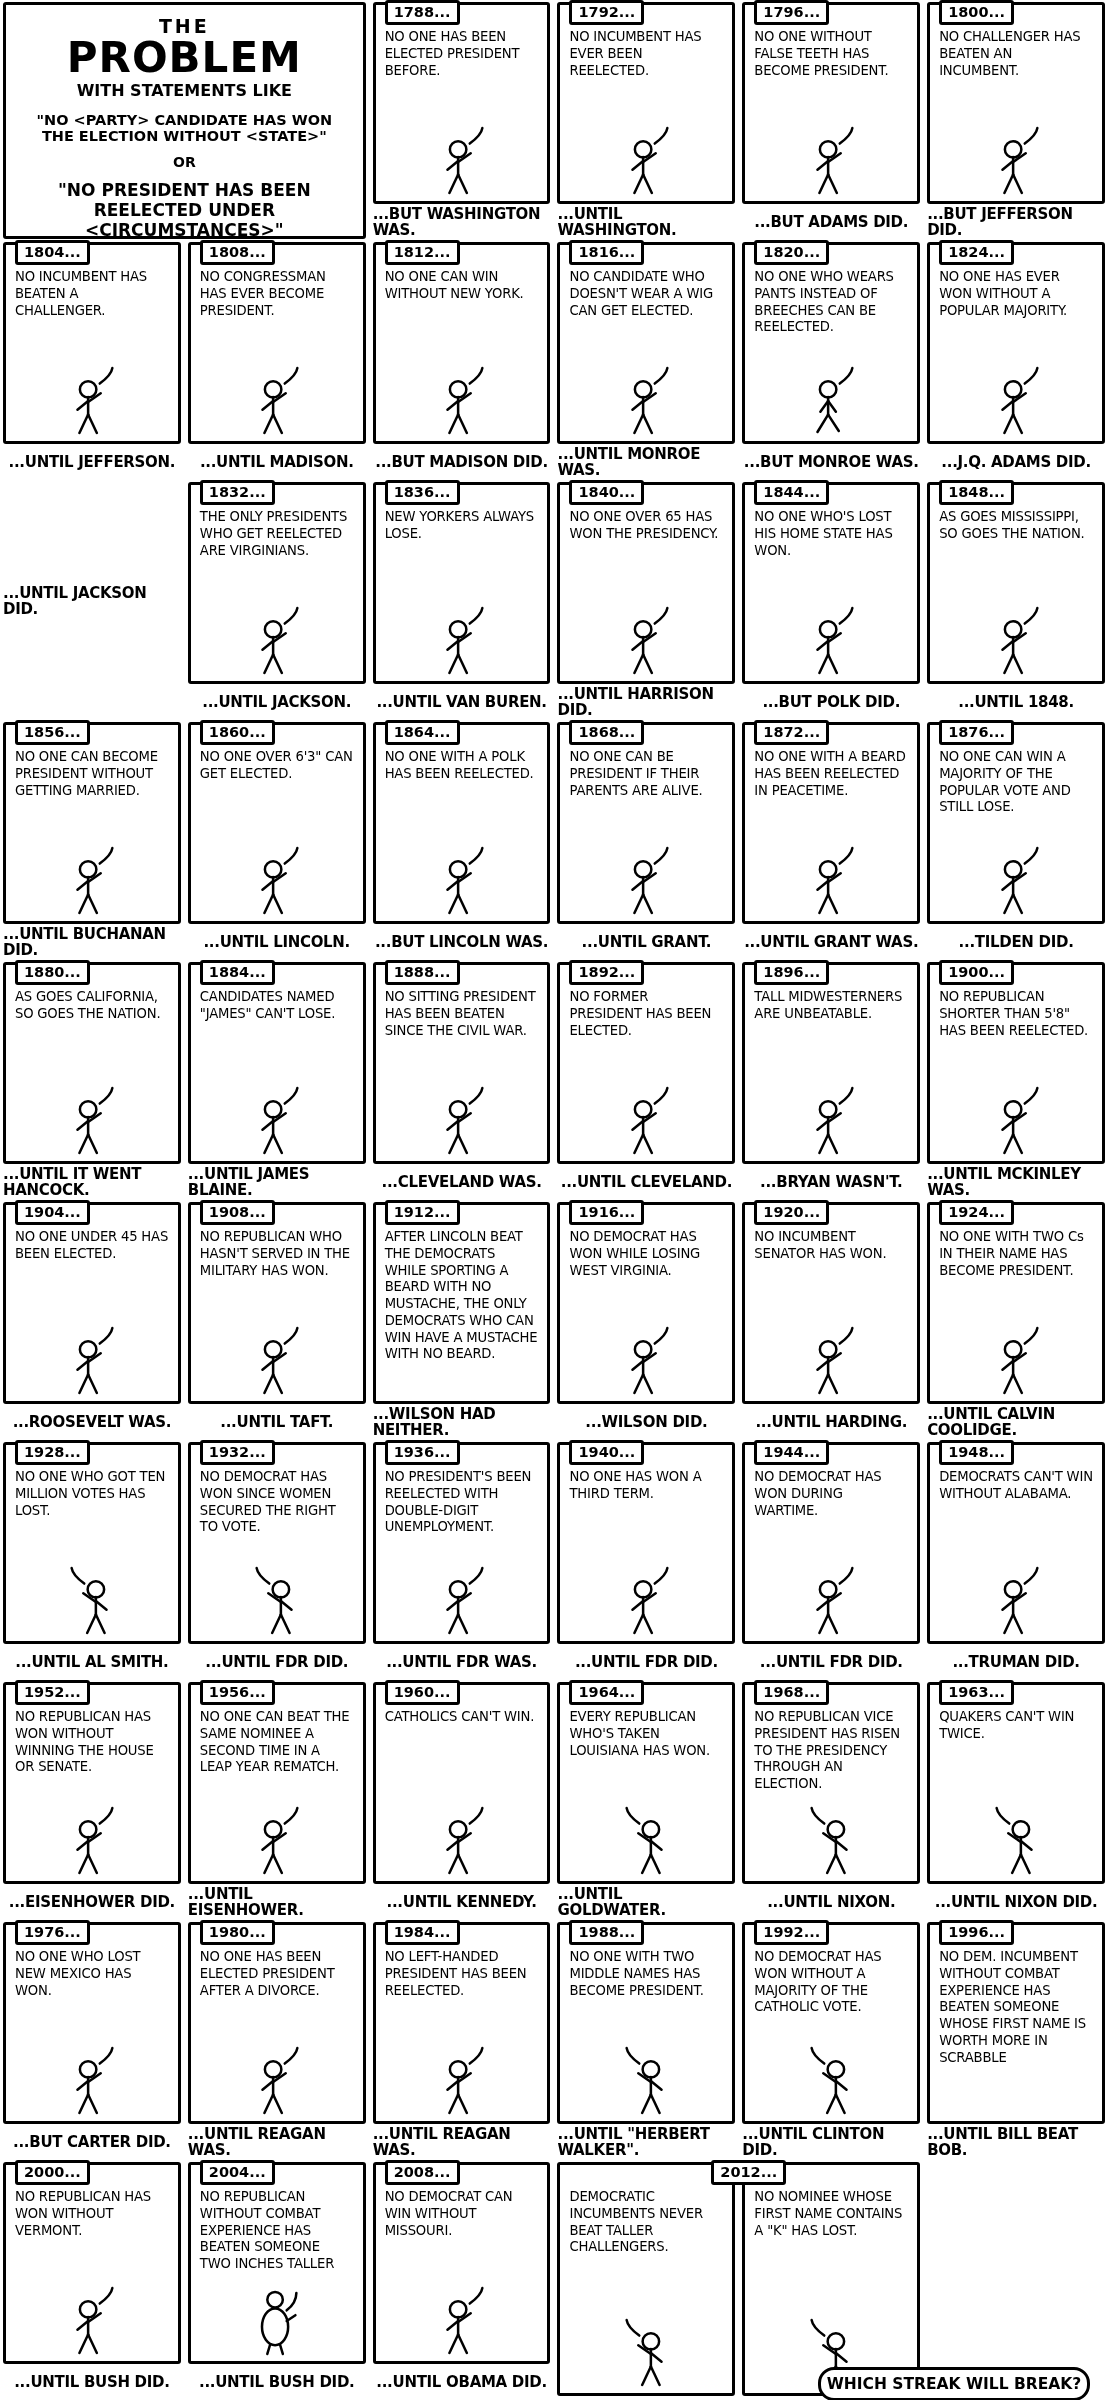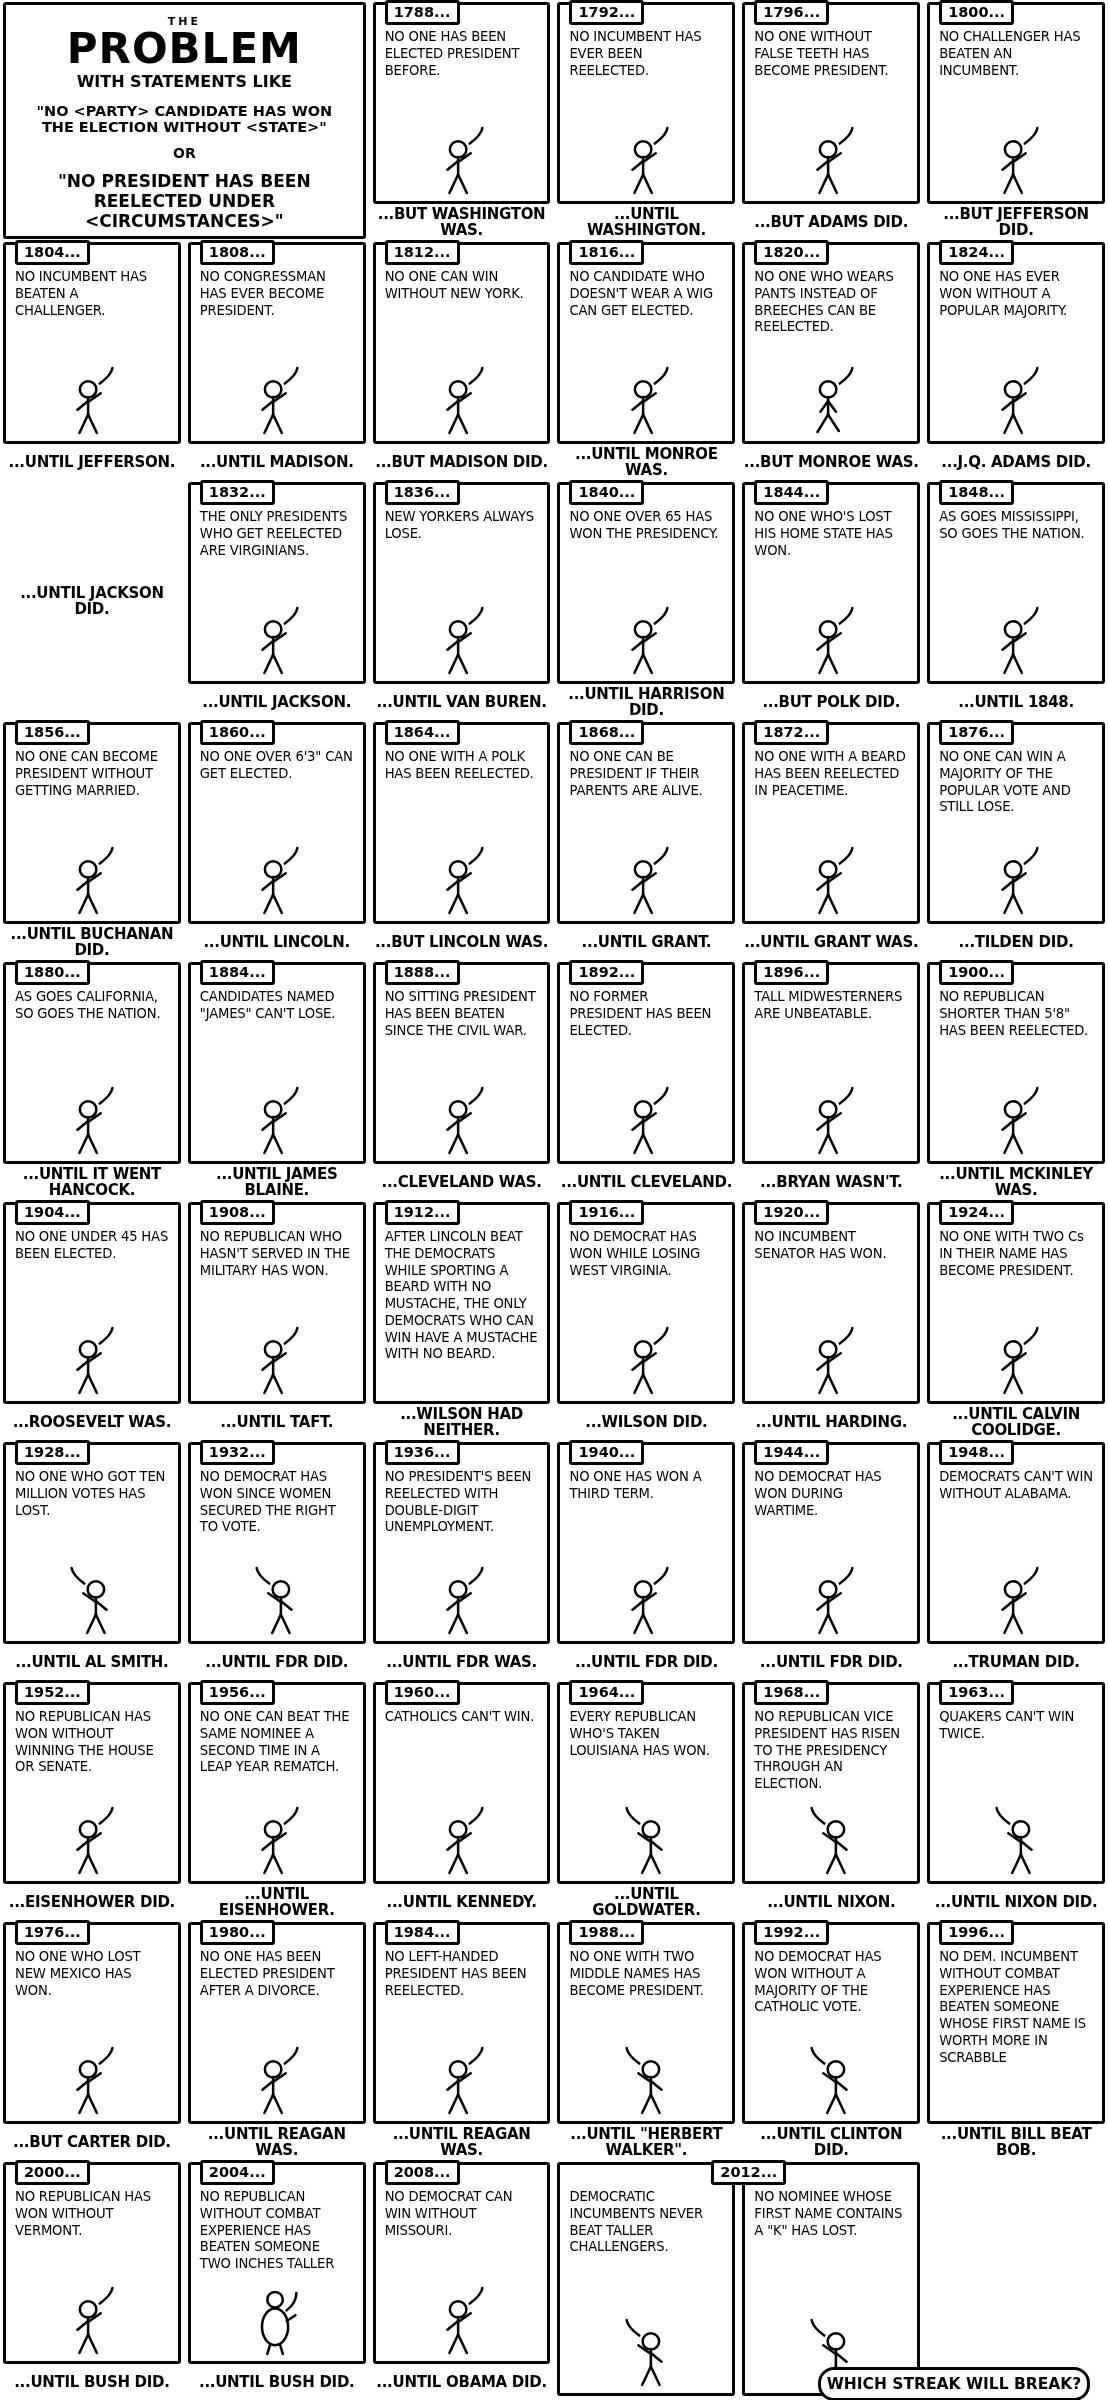--- a/index.html
+++ b/index.html
@@ -8,26 +8,26 @@
         column-gap:7px;padding:2px 3px;width:1108px;box-sizing:border-box;}
   .cell{display:flex;flex-direction:column;min-width:0;}
   .panel{position:relative;border:3px solid #000;border-radius:3px;background:#fff;height:202px;
          box-sizing:border-box;padding:24px 8px 5px 9px;display:flex;flex-direction:column;}
   .tall-cell .panel{height:234px;}
   .year{position:absolute;top:-5px;left:9px;background:#fff;border:3px solid #000;border-radius:3px;
         padding:0 6px;font-size:14.5px;font-weight:bold;line-height:19px;white-space:nowrap;z-index:2;}
   .year.straddle{left:-34px;}
   .ptext{font-size:13.2px;line-height:1.27;letter-spacing:-0.2px;font-weight:500;}
   .fig{margin-top:auto;display:flex;justify-content:center;}
-  .caption{flex:1;display:flex;align-items:center;justify-content:center;text-align:center;
+  .caption{flex:1;display:flex;align-items:center;justify-content:center;
            font-weight:bold;font-size:15px;letter-spacing:-0.3px;line-height:1.05;}
   
   .title-cell{grid-column:1 / span 2;}
   .title-cell .panel{height:237px;align-items:center;text-align:center;padding:10px 14px 6px 14px;}
-  .t-the{font-size:11px;font-weight:bold;letter-spacing:3px;}
+  .t-the{font-size:19px;font-weight:bold;letter-spacing:3px;}
   .t-problem{font-size:42px;font-weight:bold;letter-spacing:1px;line-height:1.0;margin-bottom:2px;}
   .t-sub{font-size:16px;font-weight:bold;margin-bottom:12px;}
   .t-quote1{font-size:14.5px;font-weight:bold;margin-bottom:10px;}
   .t-or{font-size:14px;font-weight:bold;margin-bottom:10px;}
   .t-quote2{font-size:17px;font-weight:bold;}
   
   .final-caption{position:absolute;left:818px;bottom:3px;width:272px;height:34px;background:#fff;
                  border:3px solid #000;border-radius:16px;display:flex;align-items:center;
                  justify-content:center;font-weight:bold;font-size:15.5px;z-index:3;box-sizing:border-box;}
 </style>

